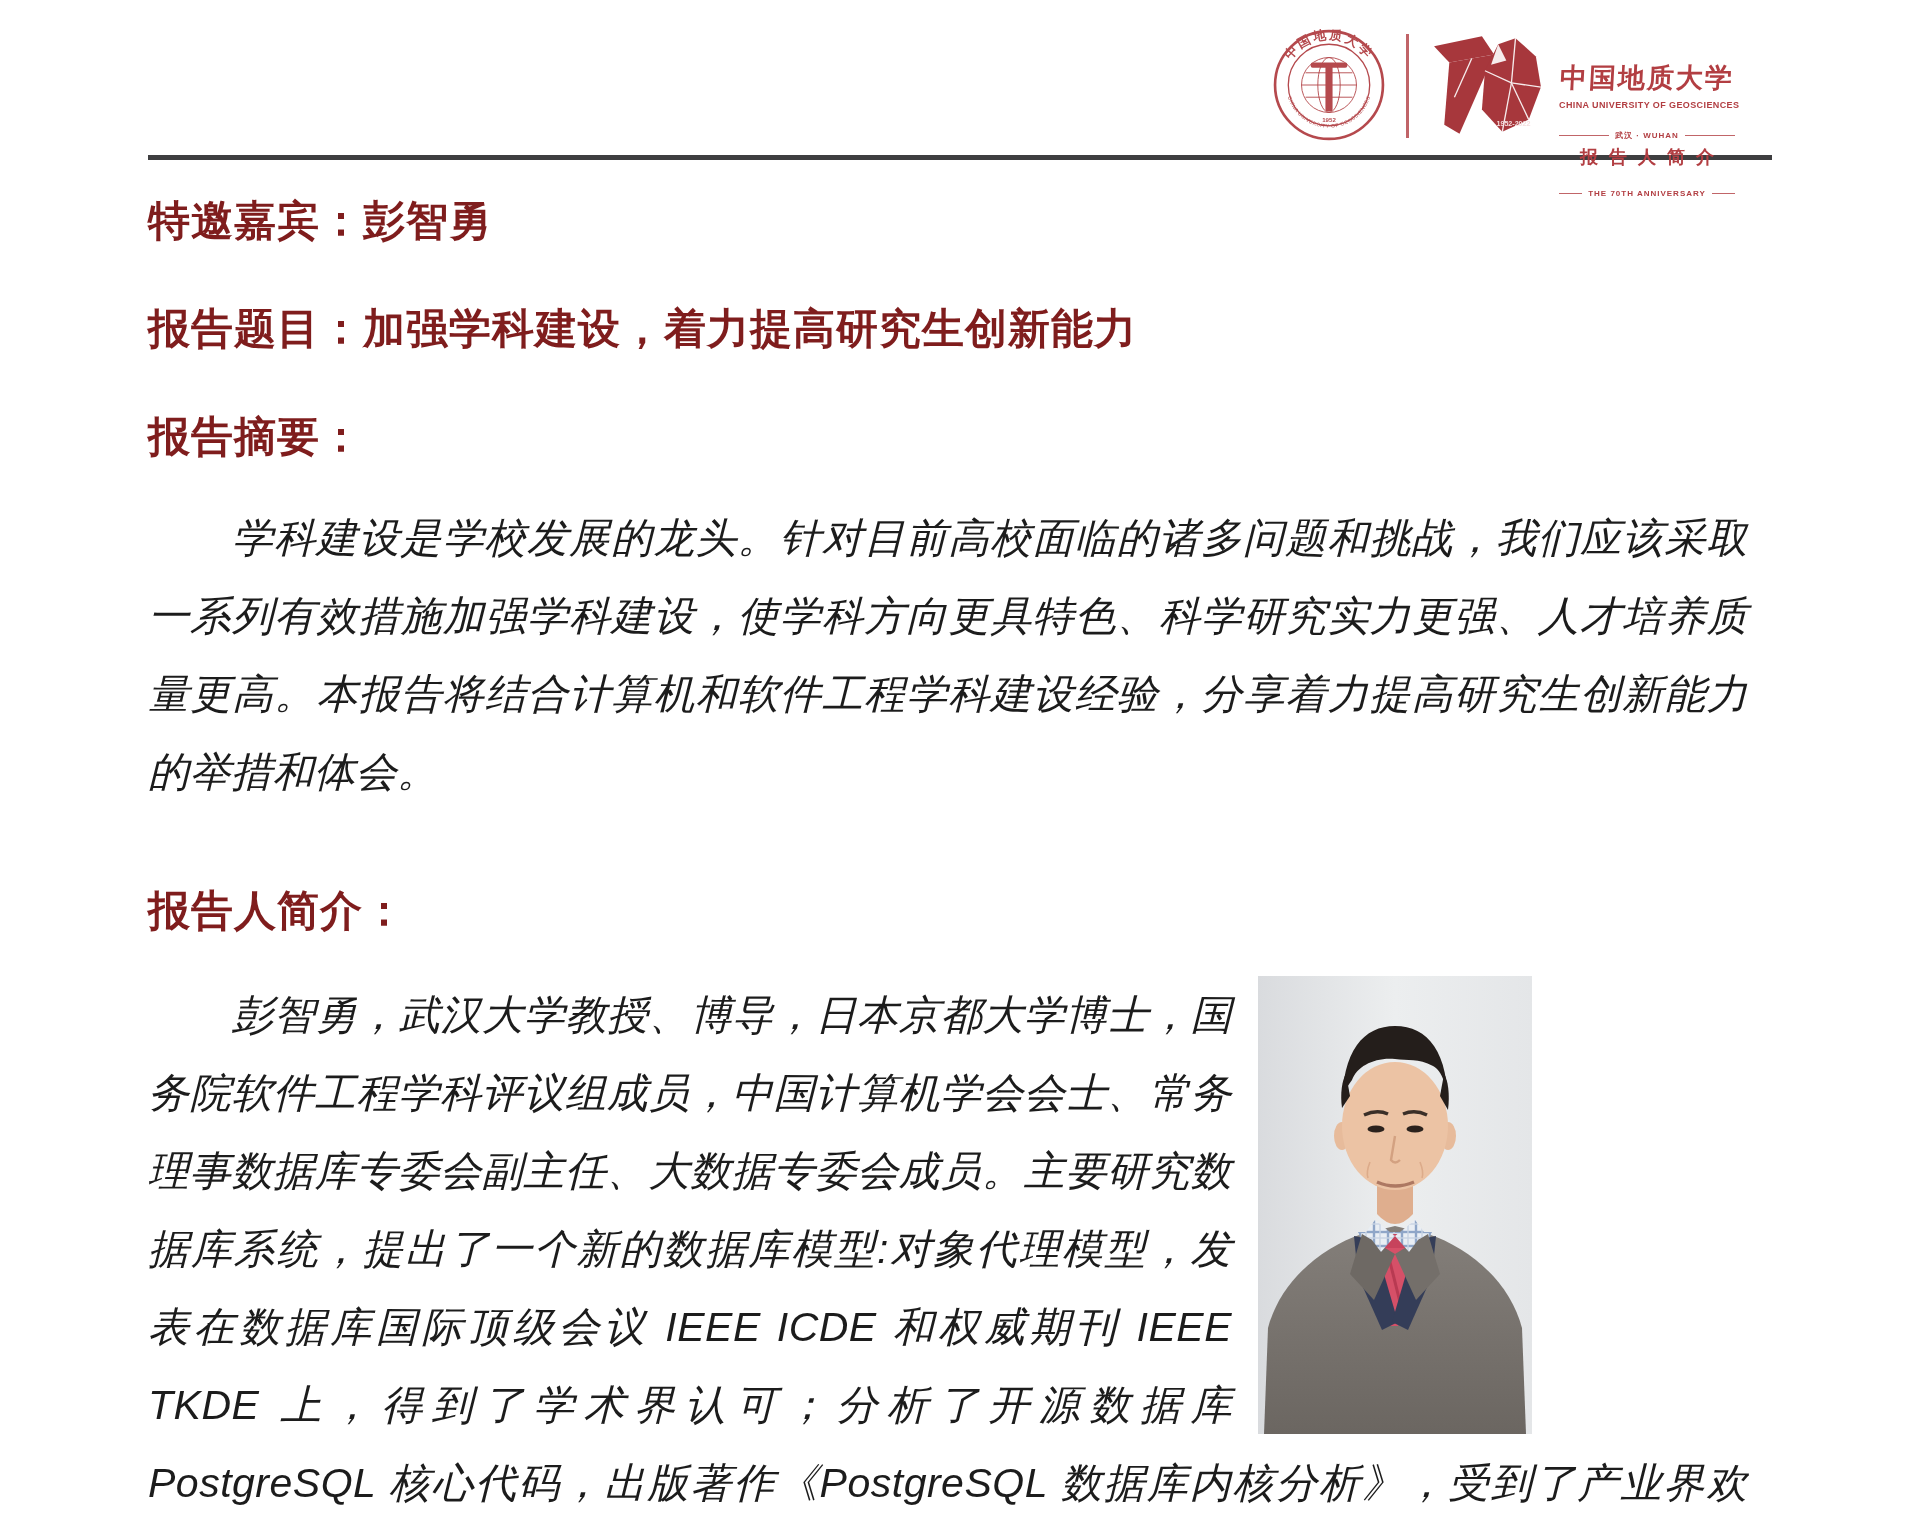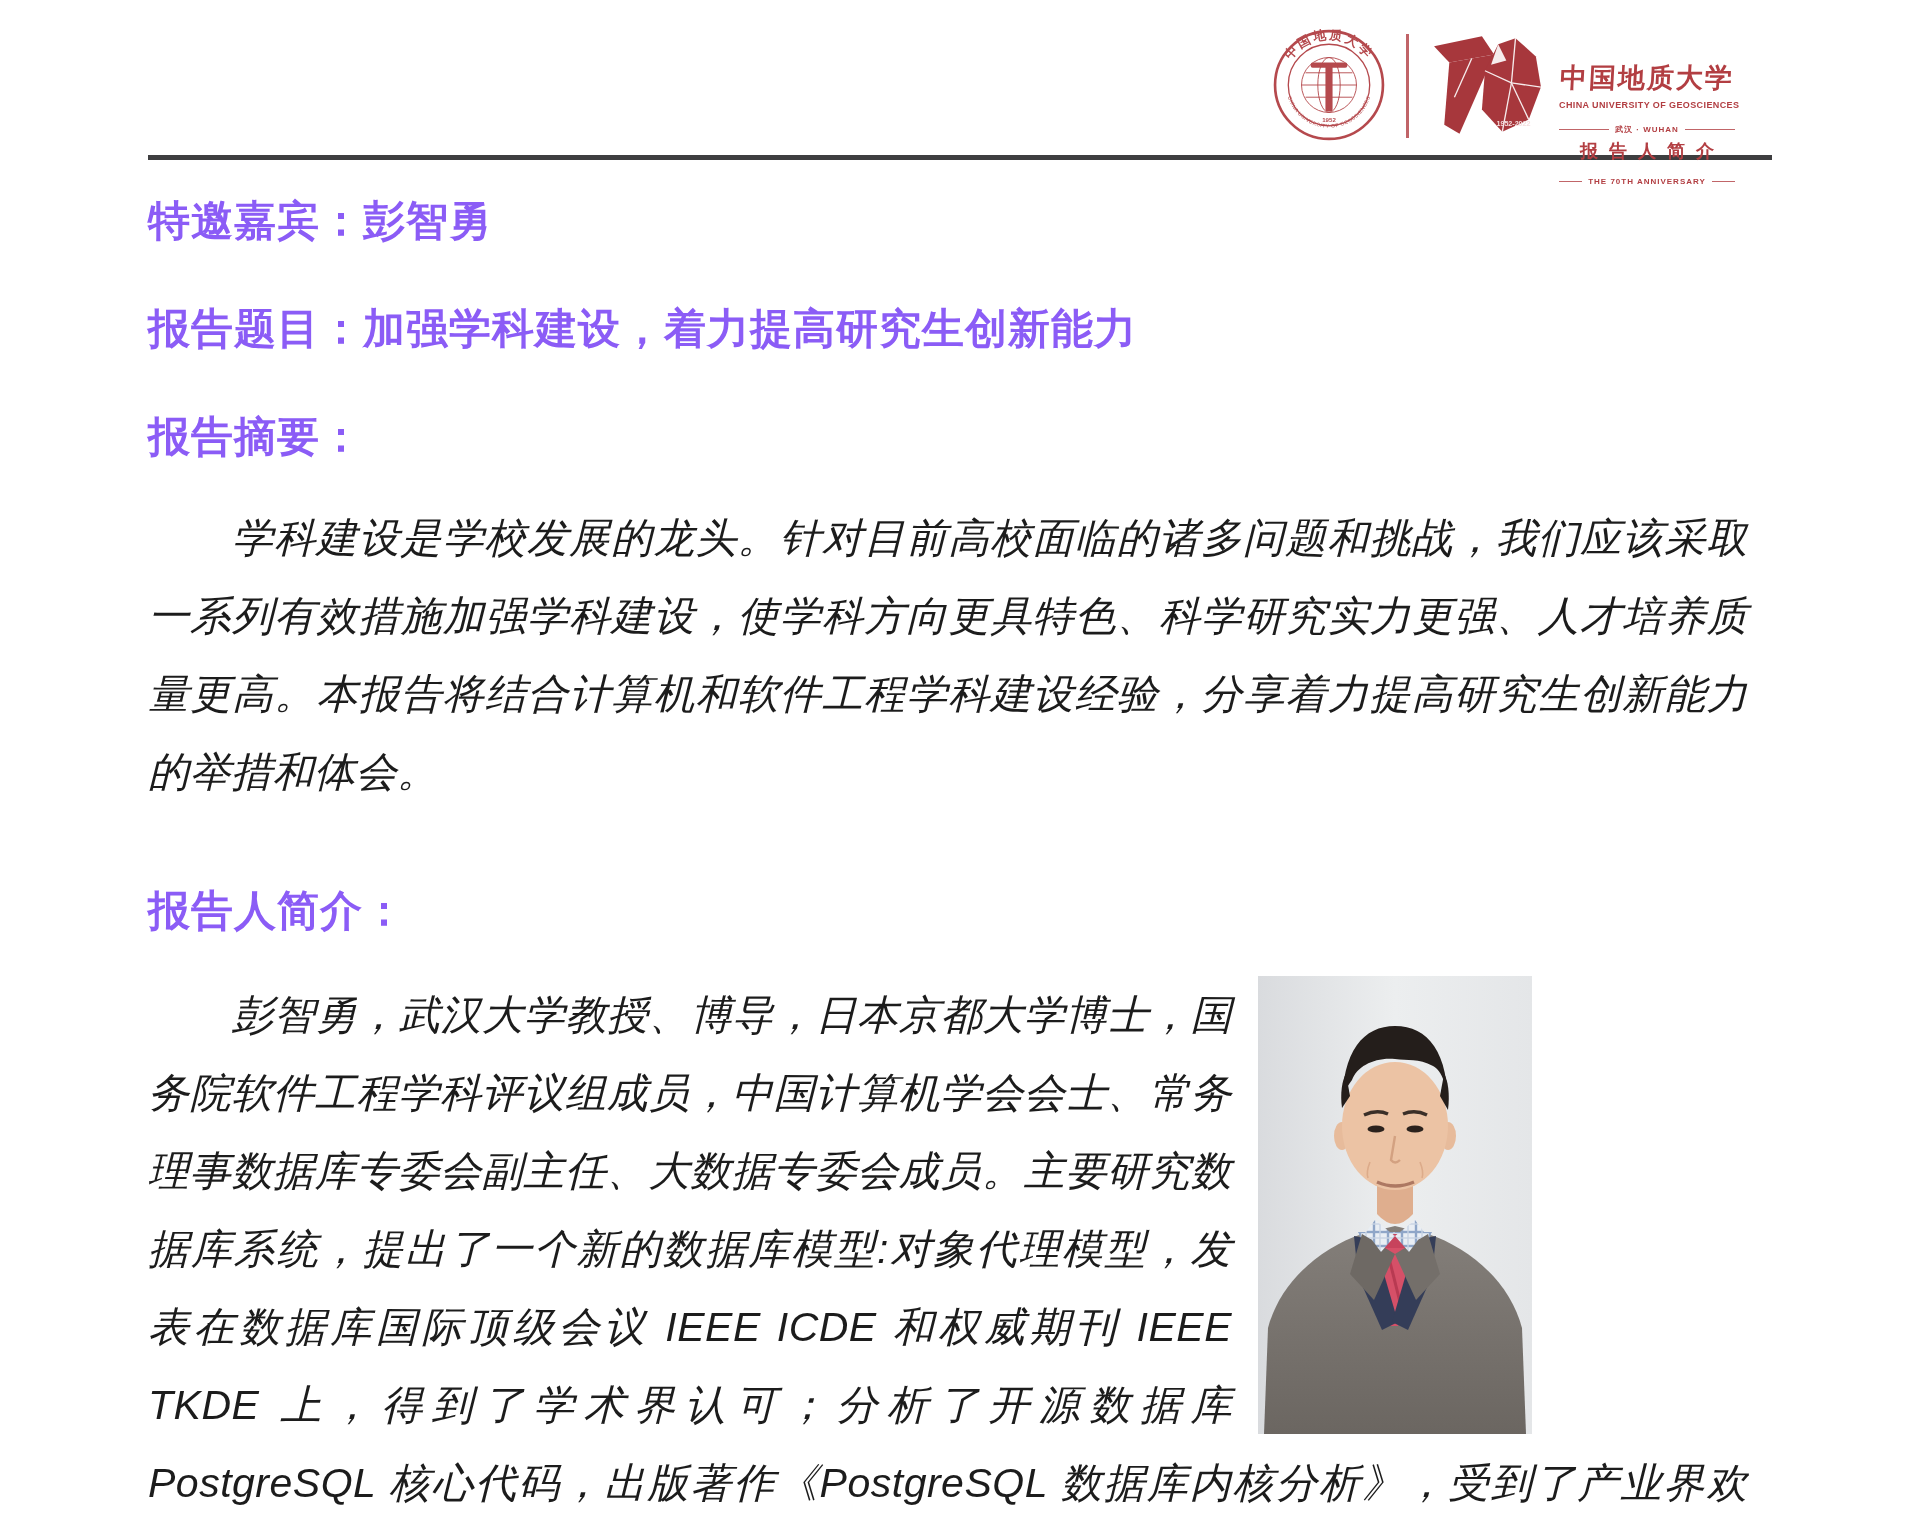--- a/index.html
+++ b/index.html
@@ -10,30 +10,30 @@
 
   
   header { position:relative; height:155px; }
   .logo-row { position:absolute; top:28px; right:185px; display:flex; align-items:flex-start; }
   .seal { width:114px; height:114px; display:block; }
   .logo-divider { width:3px; height:104px; background:#b5494d; opacity:.85; margin:6px 22px 0 20px; }
   .seventy { width:112px; height:102px; display:block; margin-top:6px; }
   .brand { width:176px; margin:32px 0 0 16px; color:#b23e42; text-align:center; }
   .brand-cn { font-size:27px; font-weight:700; letter-spacing:2px; white-space:nowrap; transform:skewX(-3deg); }
   .brand-en { font-size:9px; letter-spacing:.4px; white-space:nowrap; margin-top:4px; font-weight:700; }
-  .brand-line { display:flex; align-items:center; justify-content:center; gap:6px; margin-top:14px;text-align:center; }
+  .brand-line { display:flex; align-items:center; justify-content:center; gap:6px; margin-top:20px;text-align:center; }
   .brand-line .dash { flex:1; height:1px; background:#b23e42; opacity:.8; }
   .brand-line .t { font-size:8px; letter-spacing:1px; white-space:nowrap; font-weight:700; }
   .brand-anniv { font-size:18px; font-weight:700; letter-spacing:11px; margin:4px 0 2px 11px; white-space:nowrap; }
 
   .rule { margin-left:148px; width:1624px; height:5px; background:#3e3e40; }
 
   
   .content { margin-left:148px; width:1600px; }
-  .h { font-size:42px; line-height:48px; font-weight:700; color:#8b5cf6; margin-top:60px; letter-spacing:1px; }
+  .h { font-size:42px; line-height:48px; font-weight:700; color:#7f1d1d; margin-top:60px; letter-spacing:1px; }
   .h.guest { margin-top:37px; }
   .h.bio-h { margin-top:76px; }
   .para { font-size:41px; line-height:78px; letter-spacing:.5px; text-indent:2.05em;
           text-align:justify; text-justify:inter-character; color:#1c1c1c; margin-top:38px;font-style:italic; }
   .bio { margin-top:41px; }
   .bio::after { content:""; display:block; clear:both; }
   .bio-para { margin-top:0; }
   .photo-float { float:right; width:516px; height:460px; padding-left:26px; }
   .photo { width:274px; height:458px; display:block; }
 </style>

